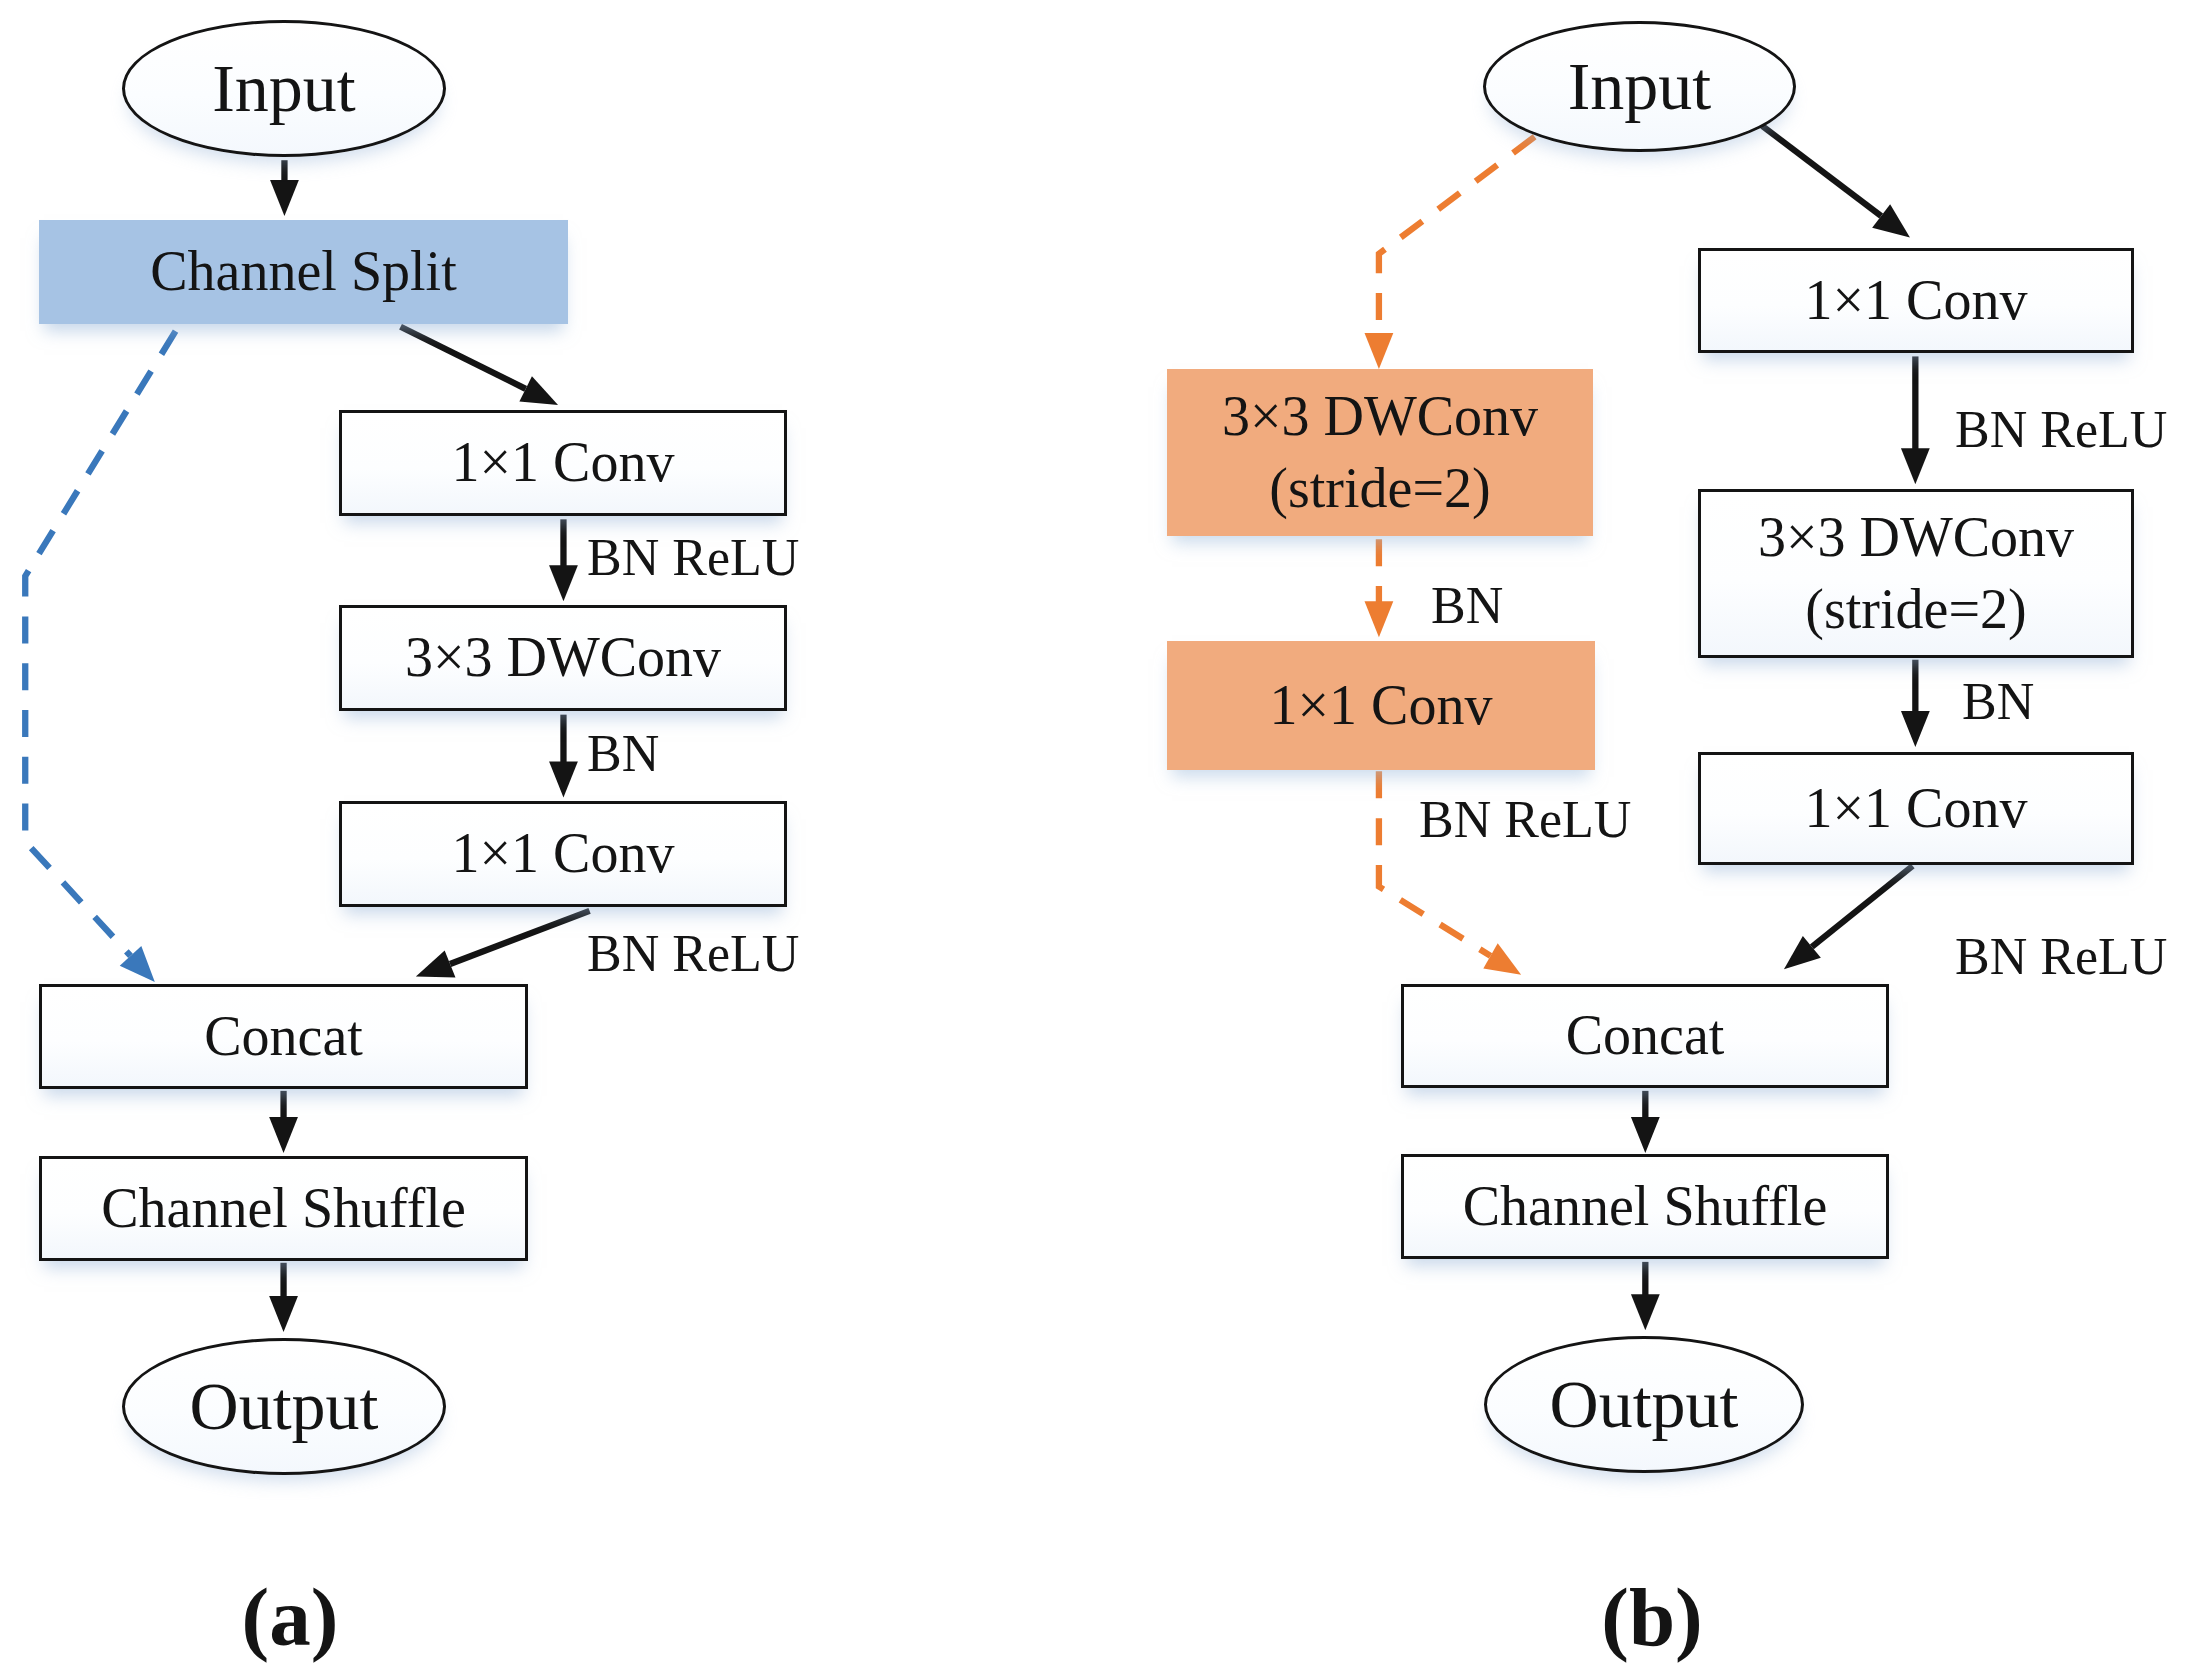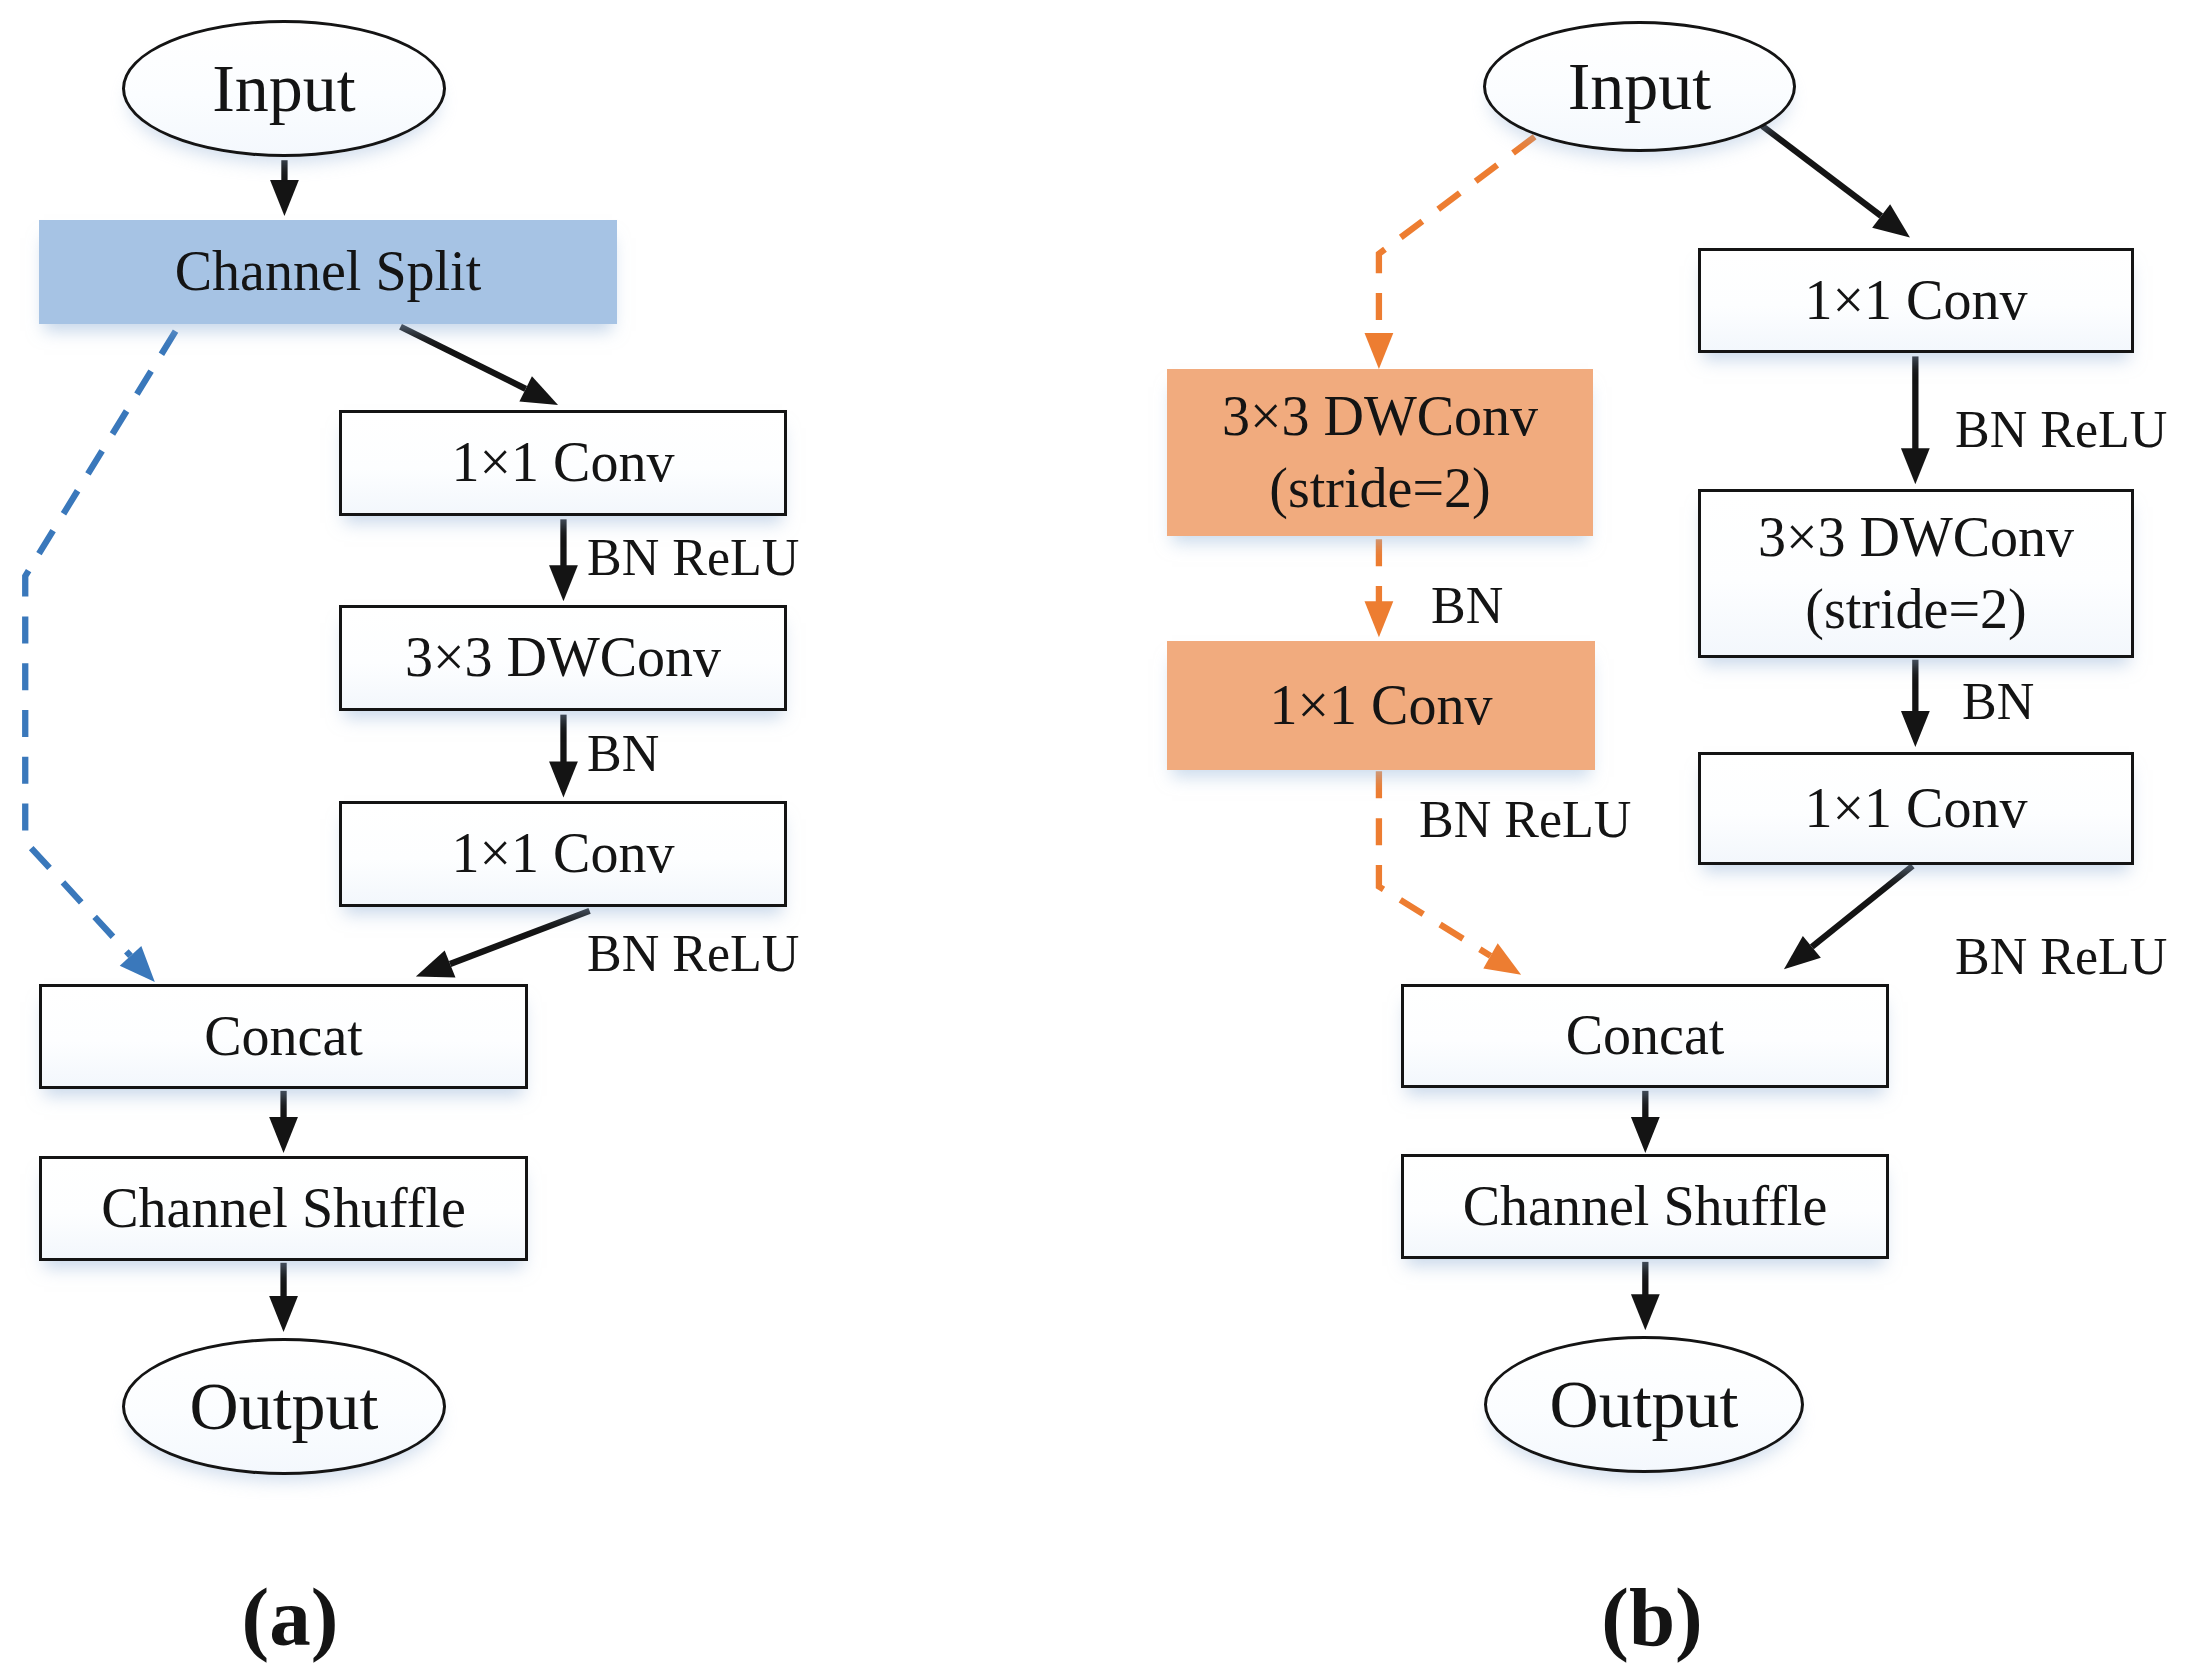--- a/index.html
+++ b/index.html
@@ -54,21 +54,21 @@
     text-align:center;
     font-size:83px;
     font-weight:bold;
     line-height:90px;
   }
   .two-line{flex-direction:column;}
   .two-line span{display:block;}
 
   
   .a-input   {left:122px; top:20px;   width:324px; height:137px;}
-  .a-split   {left:39px;  top:220px;  width:578px; height:104px;}
+  .a-split   {left:39px;  top:220px;  width:529px; height:104px;}
   .a-conv1   {left:339px; top:410px;  width:448px; height:106px;}
   .a-dw      {left:339px; top:605px;  width:448px; height:106px;}
   .a-conv2   {left:339px; top:801px;  width:448px; height:106px;}
   .a-concat  {left:39px;  top:984px; width:489px; height:105px;}
   .a-shuffle {left:39px;  top:1156px; width:489px; height:105px;}
   .a-output  {left:122px; top:1338px; width:324px; height:137px;}
   .a-bnrelu1 {left:587px; top:529px;}
   .a-bn1     {left:587px; top:725px;}
   .a-bnrelu2 {left:587px; top:925px;}
   .a-caption {left:209px; top:1572px;}

